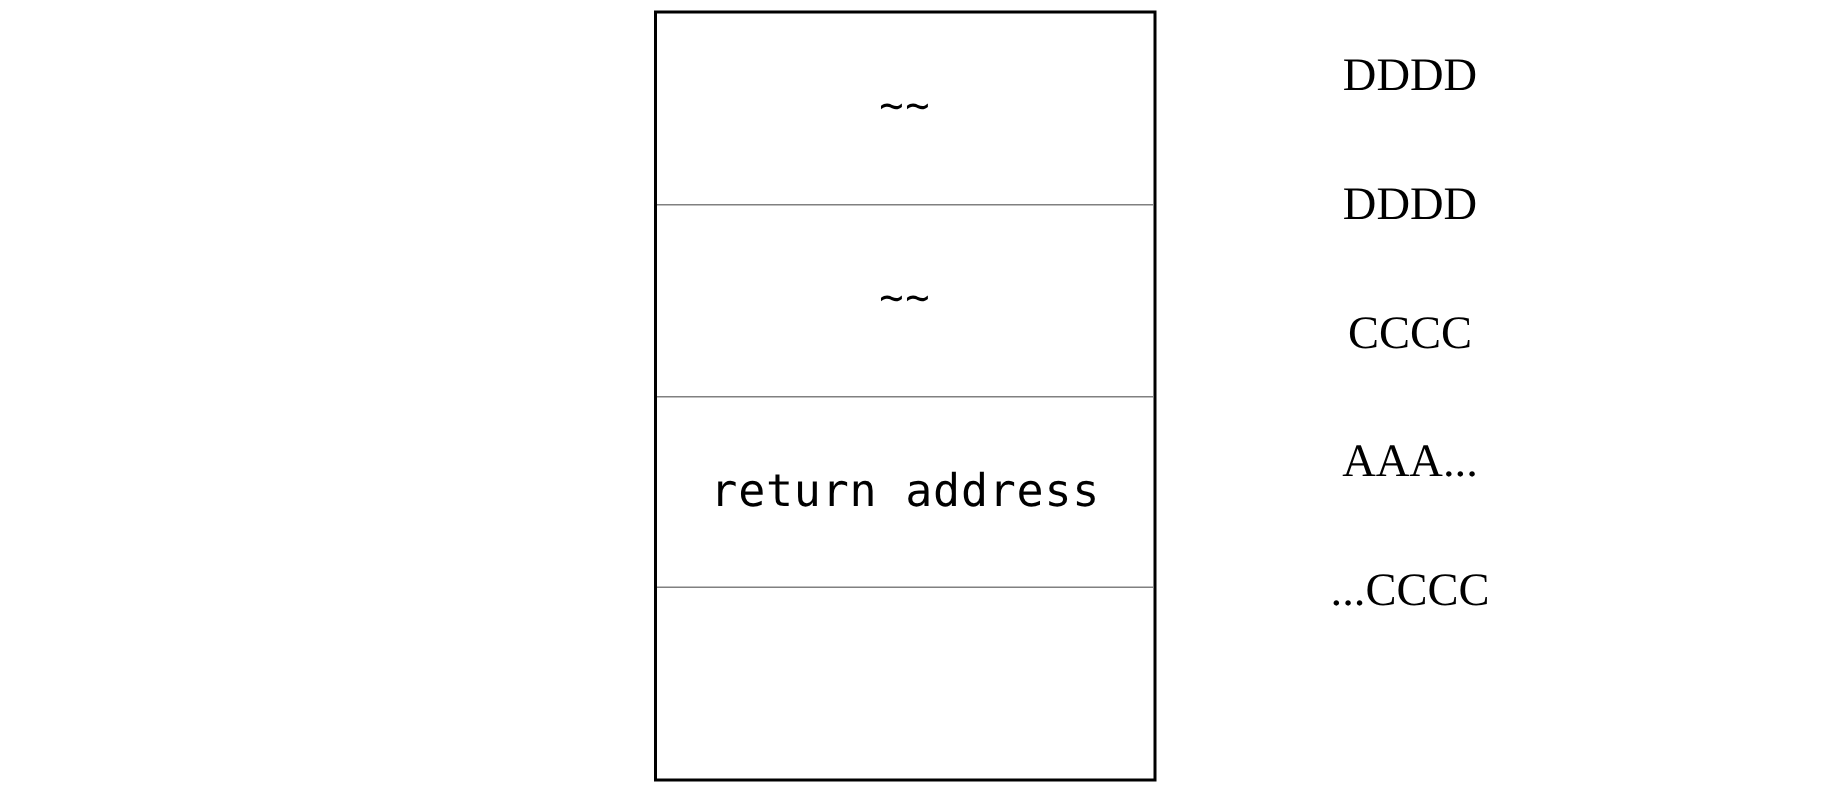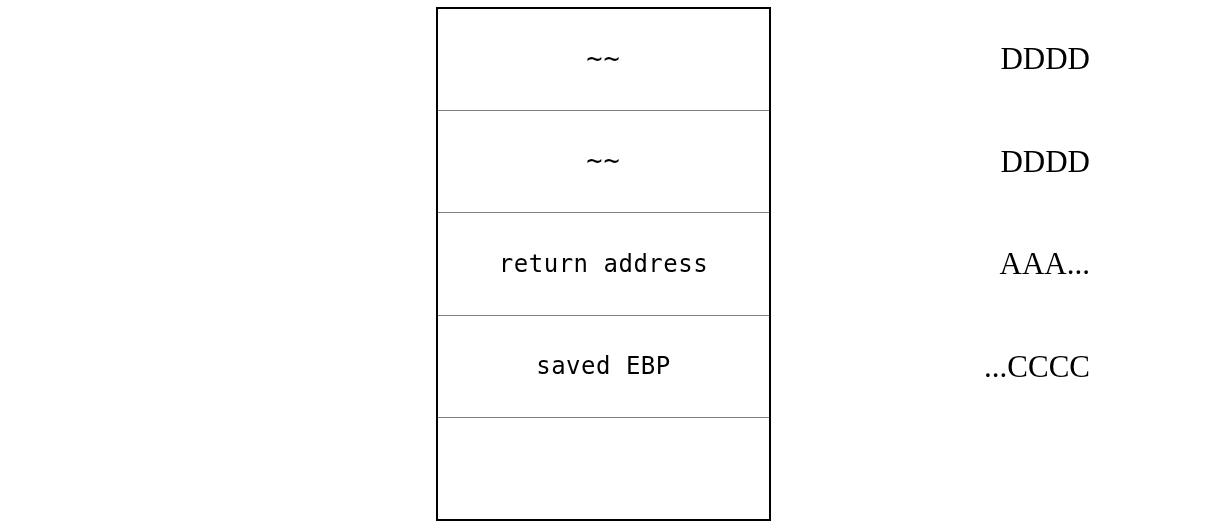--- a/index.html
+++ b/index.html
@@ -48,21 +48,21 @@
     justify-content: center;
     border-top: 1.5px solid #808080;
     box-sizing: border-box;
   }
   .stack-row:first-child {
     border-top: none;
   }
 
   .cell-text {
     font-family: "DejaVu Sans Mono", "Liberation Mono", monospace;
-    font-size: 24px;
+    font-size: 30px;
     line-height: 1;
     letter-spacing: 0.5px;
     color: #000000;
     white-space: pre;
   }
   .cell-text.tilde {
     font-size: 27px;
     letter-spacing: 1px;
     position: relative;
     top: -2px;
@@ -79,21 +79,21 @@
     width: 300px;
     height: 514px;
     display: flex;
     flex-direction: column;
   }
   .annotation-row {
     flex: 1 1 0;
     min-height: 0;
     display: flex;
     align-items: center;
-    justify-content: flex-end;
+    justify-content: center;
   }
   .annotation-text {
     font-family: "Liberation Serif", "DejaVu Serif", serif;
     font-size: 31px;
     line-height: 1;
     color: #000000;
     white-space: pre;
   }
   .annotation-text.blank {
     font-size: 0;
@@ -111,41 +111,41 @@
     </div>
 
     <div class="stack-row">
       <span class="cell-text tilde">~~</span>
     </div>
 
     <div class="stack-row">
       <span class="cell-text">return address</span>
     </div>
 
-    <div class="stack-row">
-      <span class="cell-text">saved EBP</span>
-    </div>
 
 
     <div class="stack-row">
       <span class="cell-text empty-cell"></span>
     </div>
 
   </div>
 
   <div class="annotations">
 
     <div class="annotation-row">
       <span class="annotation-text">DDDD</span>
     </div>
 
     <div class="annotation-row">
       <span class="annotation-text">DDDD</span>
     </div>
 
+    <div class="annotation-row">
+      <span class="annotation-text">CCCC</span>
+    </div>
 
     <div class="annotation-row">
       <span class="annotation-text">AAA...</span>
     </div>
 
     <div class="annotation-row">
       <span class="annotation-text">...CCCC</span>
     </div>
 
     <div class="annotation-row">

